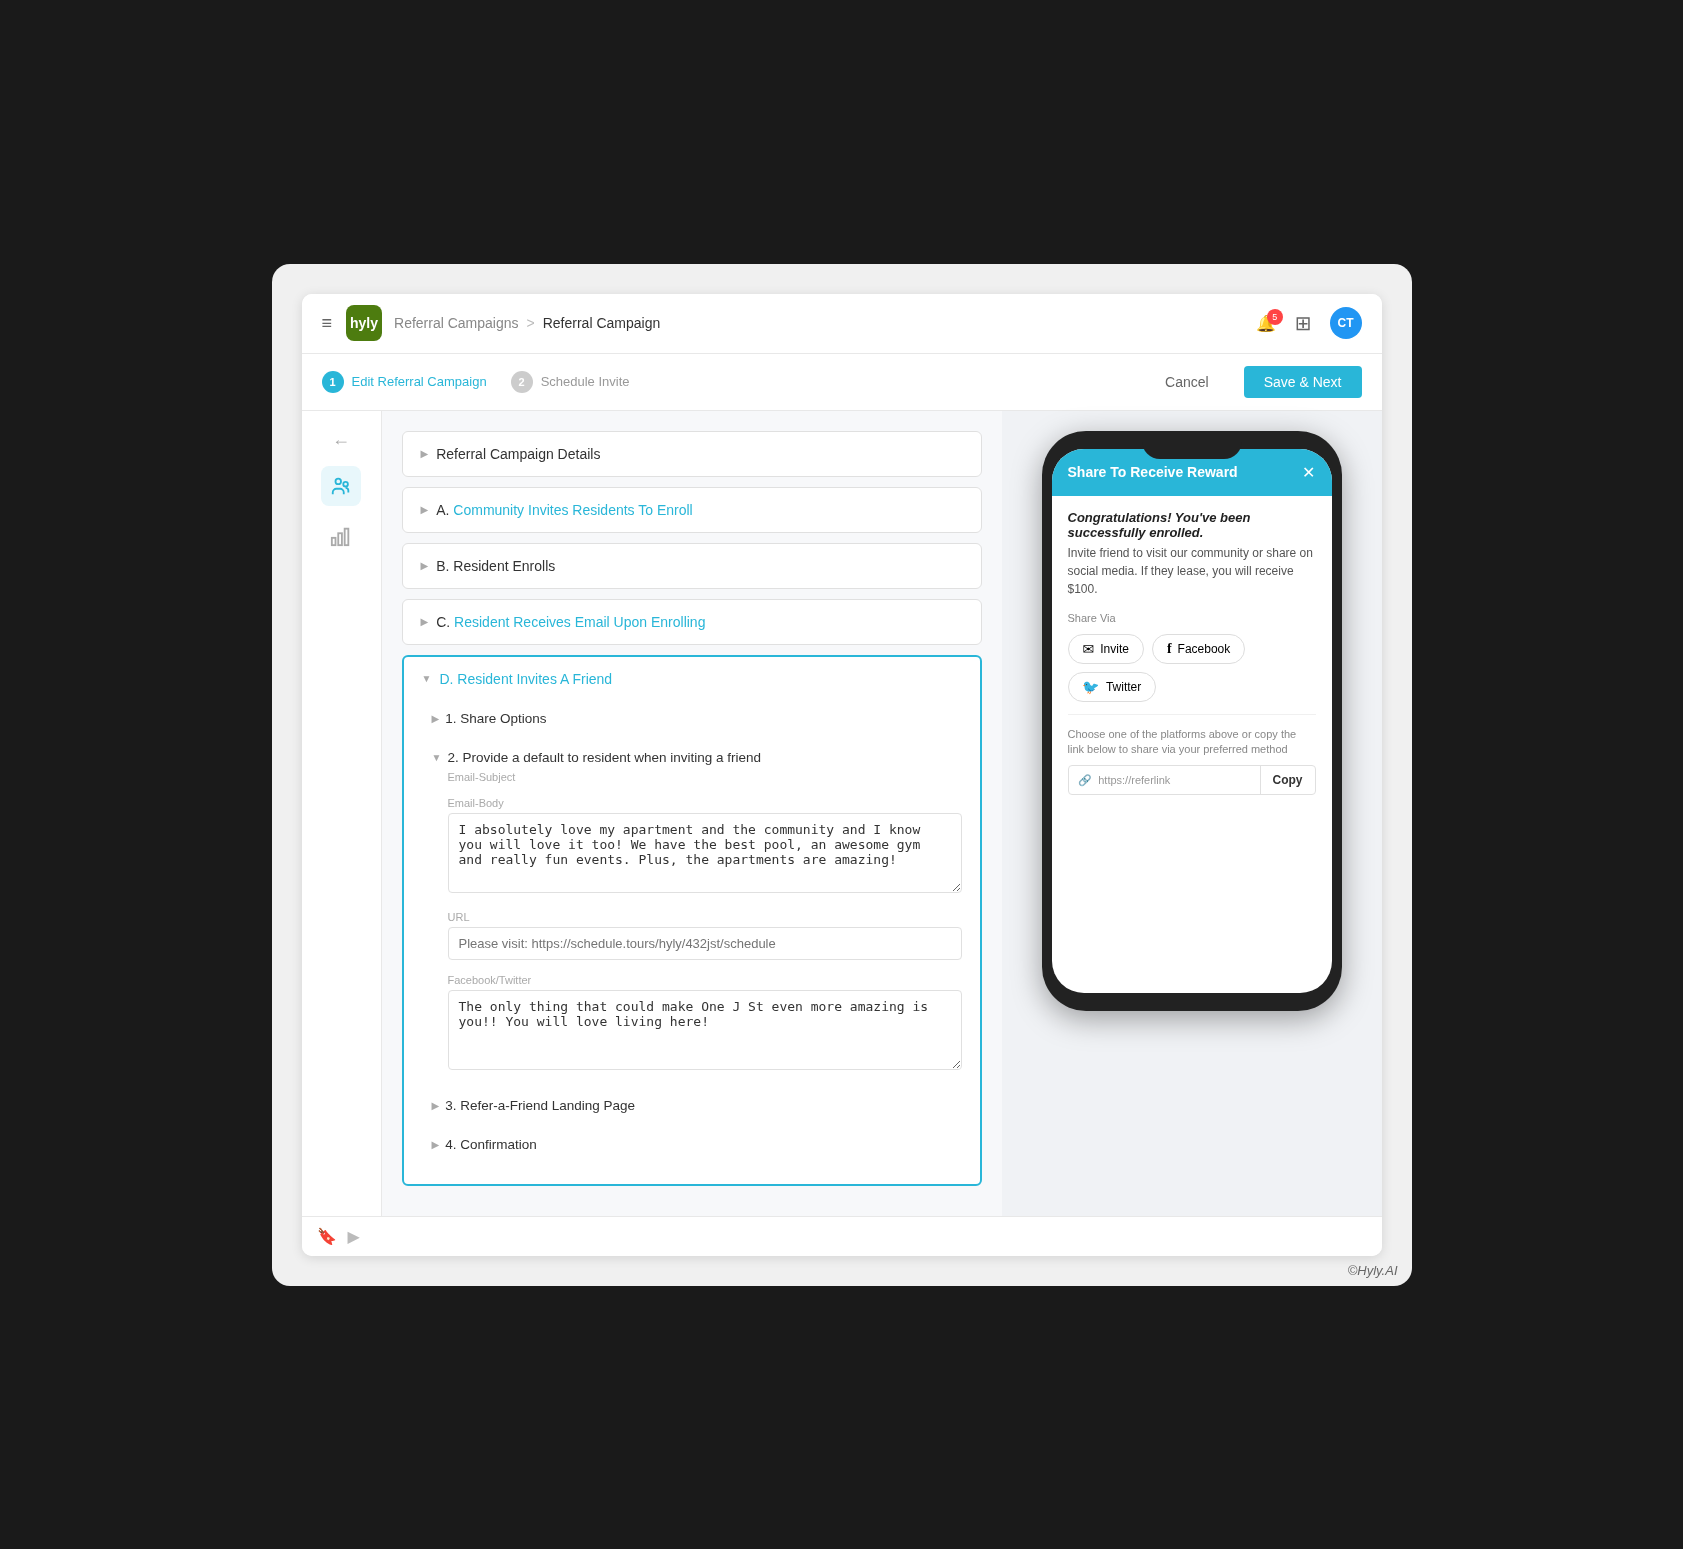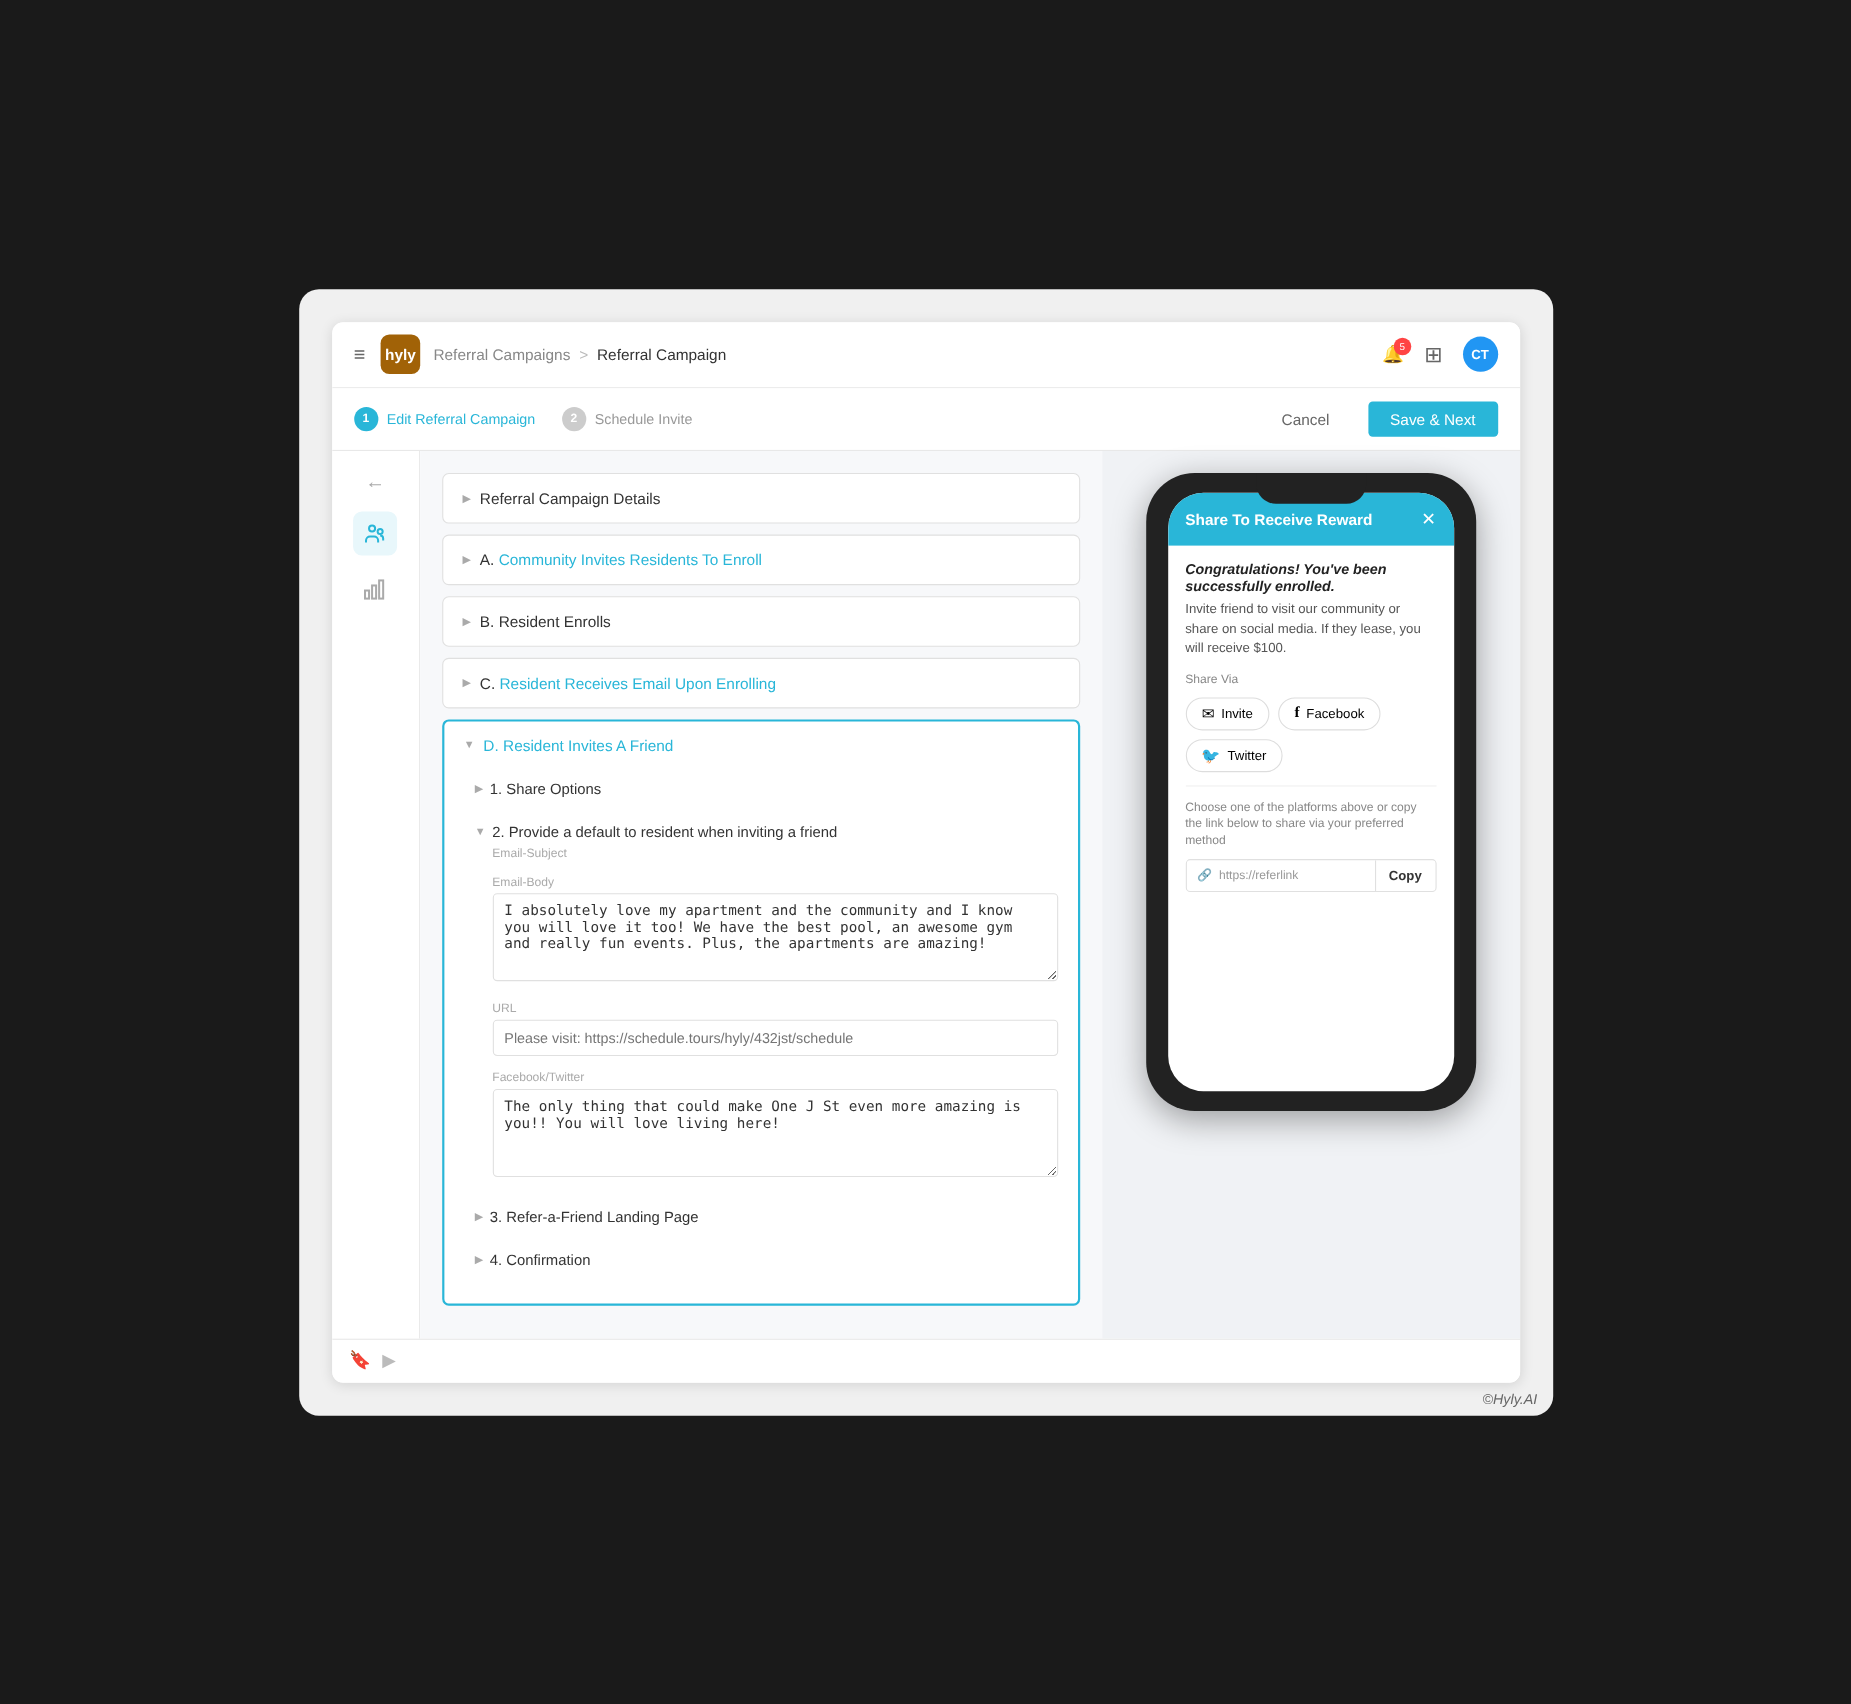--- a/index.html
+++ b/index.html
@@ -244,21 +244,21 @@
     .phone-mockup {
       width: 300px;
       position: relative;
     }
     .phone-shell {
       width: 300px;
       height: 580px;
       background: #222;
       border-radius: 44px;
       position: relative;
-      padding: 18px 20px;
+      padding: 18px 10px;
       box-shadow: 0 8px 30px rgba(0,0,0,0.35);
     }
     .phone-notch {
       position: absolute;
       top: 0; left: 50%;
       transform: translateX(-50%);
       width: 100px; height: 28px;
       background: #222;
       border-radius: 0 0 18px 18px;
       z-index: 10;
@@ -388,21 +388,21 @@
   </style>
 </head>
 <body>
 
 <div class="outer-frame">
   <div class="app-container">
 
     <div class="top-nav">
       <span class="hamburger-icon">≡</span>
       <div style="display:flex;align-items:center;gap:10px;margin-right:12px;">
-        <div style="width:36px;height:36px;border-radius:8px;background:#a16207;color:#fff;display:flex;align-items:center;justify-content:center;font-weight:700;font-size:14px;">hyly</div>
+        <div style="width:36px;height:36px;border-radius:8px;background:#4d7c0f;color:#fff;display:flex;align-items:center;justify-content:center;font-weight:700;font-size:14px;">hyly</div>
       </div>
       <div class="breadcrumb">
         <span class="crumb-link">Referral Campaigns</span>
         <span class="crumb-sep">&gt;</span>
         <span class="crumb-current">Referral Campaign</span>
       </div>
       <div class="nav-actions">
         <div class="bell-icon">
           🔔
           <span class="bell-badge">5</span>

